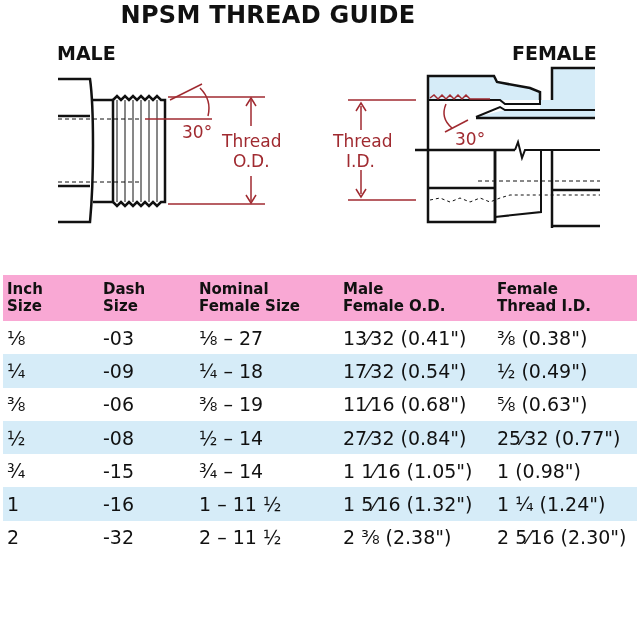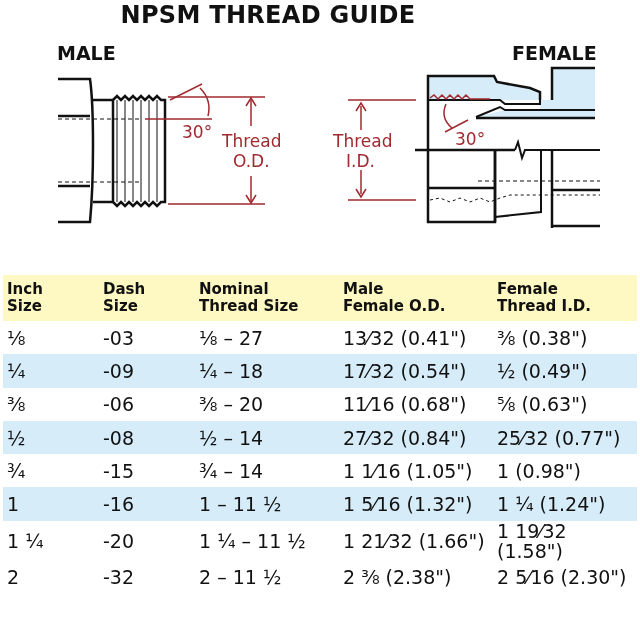--- a/index.html
+++ b/index.html
@@ -3,21 +3,21 @@
 <meta charset="utf-8">
 <style>
   html, body { margin:0; padding:0; background:#ffffff; }
   body { width:640px; height:622px; position:relative; overflow:hidden; font-family:"DejaVu Sans", sans-serif; color:#111; }
   .title { position:absolute; left:0; top:0; width:536px; text-align:center; font-family:"DejaVu Sans", sans-serif; font-weight:bold; font-size:24px; letter-spacing:0.3px; line-height:30px; }
   .label { position:absolute; font-weight:bold; font-size:19px; font-family:"DejaVu Sans", sans-serif; }
   .diagram { position:absolute; left:0; top:0; }
   .red-text { fill:#a02a30; font-family:"DejaVu Sans", sans-serif; font-size:17px; }
   table { position:absolute; left:3px; top:275px; width:634px; border-collapse:collapse; }
   th, td { text-align:left; padding:0 0 0 4px; vertical-align:middle; }
-  th { font-weight:bold; font-size:15px; line-height:17px; height:46px; background:#fef9c3; }
+  th { font-weight:bold; font-size:15px; line-height:17px; height:46px; background:#f9a8d4; }
   td { font-size:19px; height:33.3px; line-height:20px; }
   tr.shade td { background:#d6ecf8; }
   td.c1 { width:92px; }
   td.c2 { width:92px; }
   td.c3 { width:140px;margin-top:22px; }
   td.c4 { width:150px; }
 </style>
 </head>
 <body>
 
@@ -94,21 +94,21 @@
   <text class="red-text" x="455" y="145">30°</text>
   <text class="red-text" x="333" y="147">Thread</text>
   <text class="red-text" x="346" y="167">I.D.</text>
 </svg>
 
 <table>
   <thead>
     <tr>
       <th><span>Inch</span><br><span>Size</span></th>
       <th><span>Dash</span><br><span>Size</span></th>
-      <th><span>Nominal</span><br><span>Thread Size</span></th>
+      <th><span>Nominal</span><br><span>Female Size</span></th>
       <th><span>Male</span><br><span>Female O.D.</span></th>
       <th><span>Female</span><br><span>Thread I.D.</span></th>
     </tr>
   </thead>
   <tbody>
     <tr>
       <td class="c1">⅛</td>
       <td class="c2">-03</td>
       <td class="c3">⅛ – 27</td>
       <td class="c4">13⁄32 (0.41")</td>
@@ -117,21 +117,21 @@
     <tr class="shade">
       <td class="c1">¼</td>
       <td class="c2">-09</td>
       <td class="c3">¼ – 18</td>
       <td class="c4">17⁄32 (0.54")</td>
       <td>½ (0.49")</td>
     </tr>
     <tr>
       <td class="c1">⅜</td>
       <td class="c2">-06</td>
-      <td class="c3">⅜ – 20</td>
+      <td class="c3">⅜ – 19</td>
       <td class="c4">11⁄16 (0.68")</td>
       <td>⅝ (0.63")</td>
     </tr>
     <tr class="shade">
       <td class="c1">½</td>
       <td class="c2">-08</td>
       <td class="c3">½ – 14</td>
       <td class="c4">27⁄32 (0.84")</td>
       <td>25⁄32 (0.77")</td>
     </tr>
@@ -143,27 +143,20 @@
       <td>1 (0.98")</td>
     </tr>
     <tr class="shade">
       <td class="c1">1</td>
       <td class="c2">-16</td>
       <td class="c3">1 – 11 ½</td>
       <td class="c4">1 5⁄16 (1.32")</td>
       <td>1 ¼ (1.24")</td>
     </tr>
     <tr>
-      <td class="c1">1 ¼</td>
-      <td class="c2">-20</td>
-      <td class="c3">1 ¼ – 11 ½</td>
-      <td class="c4">1 21⁄32 (1.66")</td>
-      <td>1 19⁄32 (1.58")</td>
-    </tr>
-    <tr>
       <td class="c1">2</td>
       <td class="c2">-32</td>
       <td class="c3">2 – 11 ½</td>
       <td class="c4">2 ⅜ (2.38")</td>
       <td>2 5⁄16 (2.30")</td>
     </tr>
   </tbody>
 </table>
 
 </body></html>

